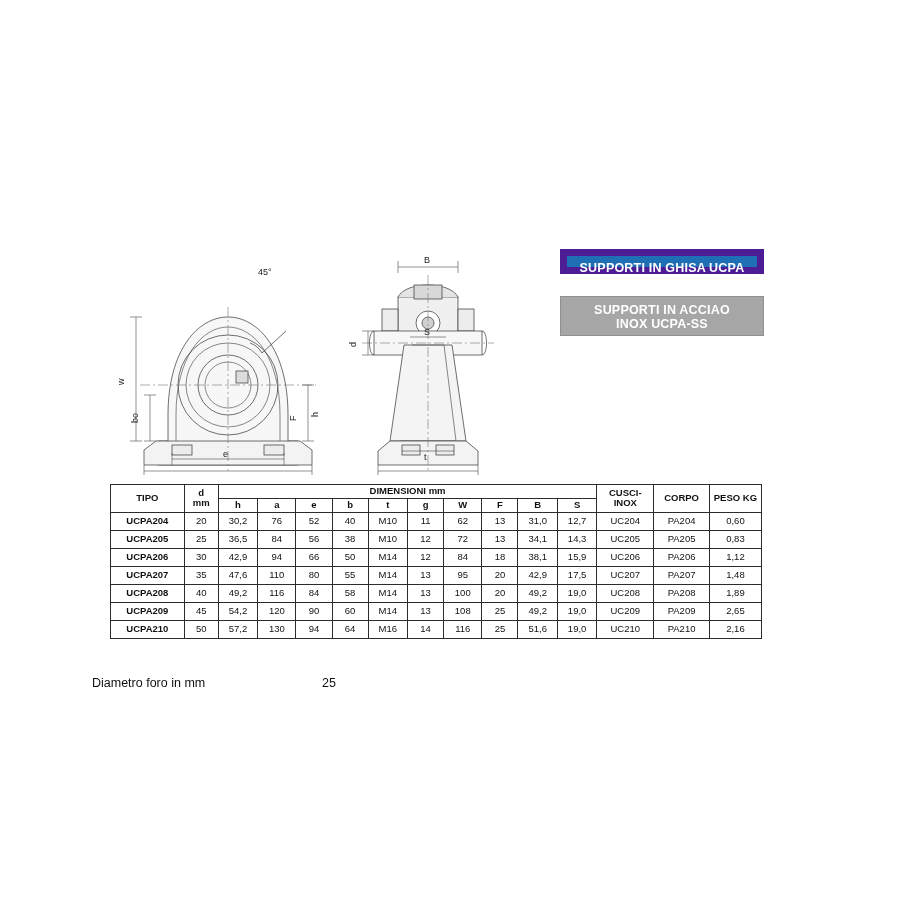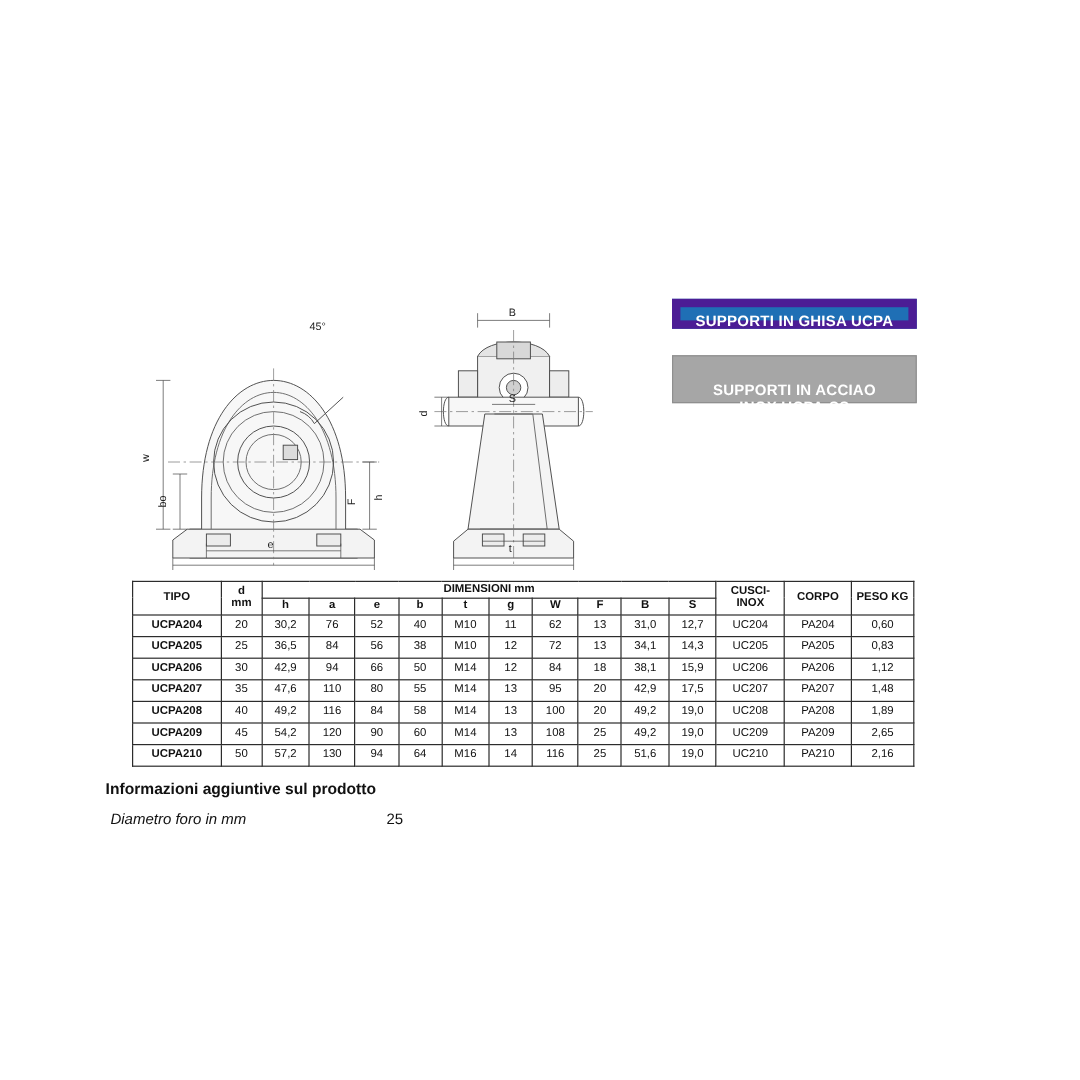--- a/index.html
+++ b/index.html
@@ -48,21 +48,21 @@
     background: #1f6fb5;
     border: 7px solid #4c1d95;
     height: 25px;
   }
   .btn-ss {
     left: 560px;
     top: 296px;
     background: #a6a6a6;
     border: 1px solid #8f8f8f;
     height: 40px;
-    padding-top: 21px;
+    padding-top: 6px;
   }
   
   .drawing {
     position: absolute;
     left: 110px;
     top: 245px;
     width: 430px;
     height: 230px;
   }
   .drawing svg { display: block; }
@@ -108,21 +108,21 @@
     font-weight: bold;
     color: #111;
   }
   .info-row {
     position: absolute;
     left: 92px;
     top: 676px;
     font-size: 12.5px;
     color: #111;
   }
-  .info-label { display: inline-block; width: 230px; font-style: italic; }
+  .info-label { display: inline-block; width: 230px; }
   .info-value { display: inline-block; }
 </style>
 </head>
 <body>
 
 <div class="page">
 
 
   <div class="btn btn-ucpa">SUPPORTI IN GHISA UCPA</div>
 
@@ -385,18 +385,17 @@
           <td>51,6</td>
           <td>19,0</td>
           <td>UC210</td>
           <td>PA210</td>
           <td>2,16</td>
         </tr>
       </tbody>
     </table>
   </div>
 
-  <div class="info-heading">Informazioni aggiuntive sul prodotto</div>
   <div class="info-row">
     <span class="info-label">Diametro foro in mm</span><span class="info-value">25</span>
   </div>
 
 </div>
 
 </body></html>

